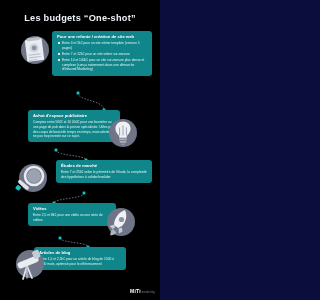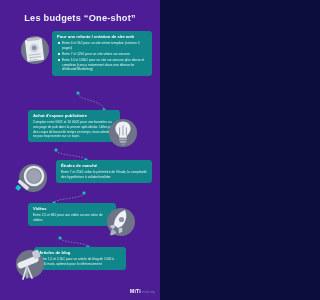--- a/index.html
+++ b/index.html
@@ -5,21 +5,21 @@
   * { box-sizing: border-box; margin: 0; padding: 0; }
   html, body {
     width: 160px; height: 300px;
     background: #0b0d3d;
     font-family: "Liberation Sans", sans-serif;
     overflow: hidden;
   }
   #infographic {
     position: relative;
     width: 160px; height: 300px;
-    background: #4c1d95;
+    background: #000000;
     overflow: hidden;
   }
   
   .title {
     position: absolute;
     top: 13px; left: 0; width: 160px;
     text-align: center;
     color: #eef2f6;
     font-size: 9.2px;
     font-weight: 700;

